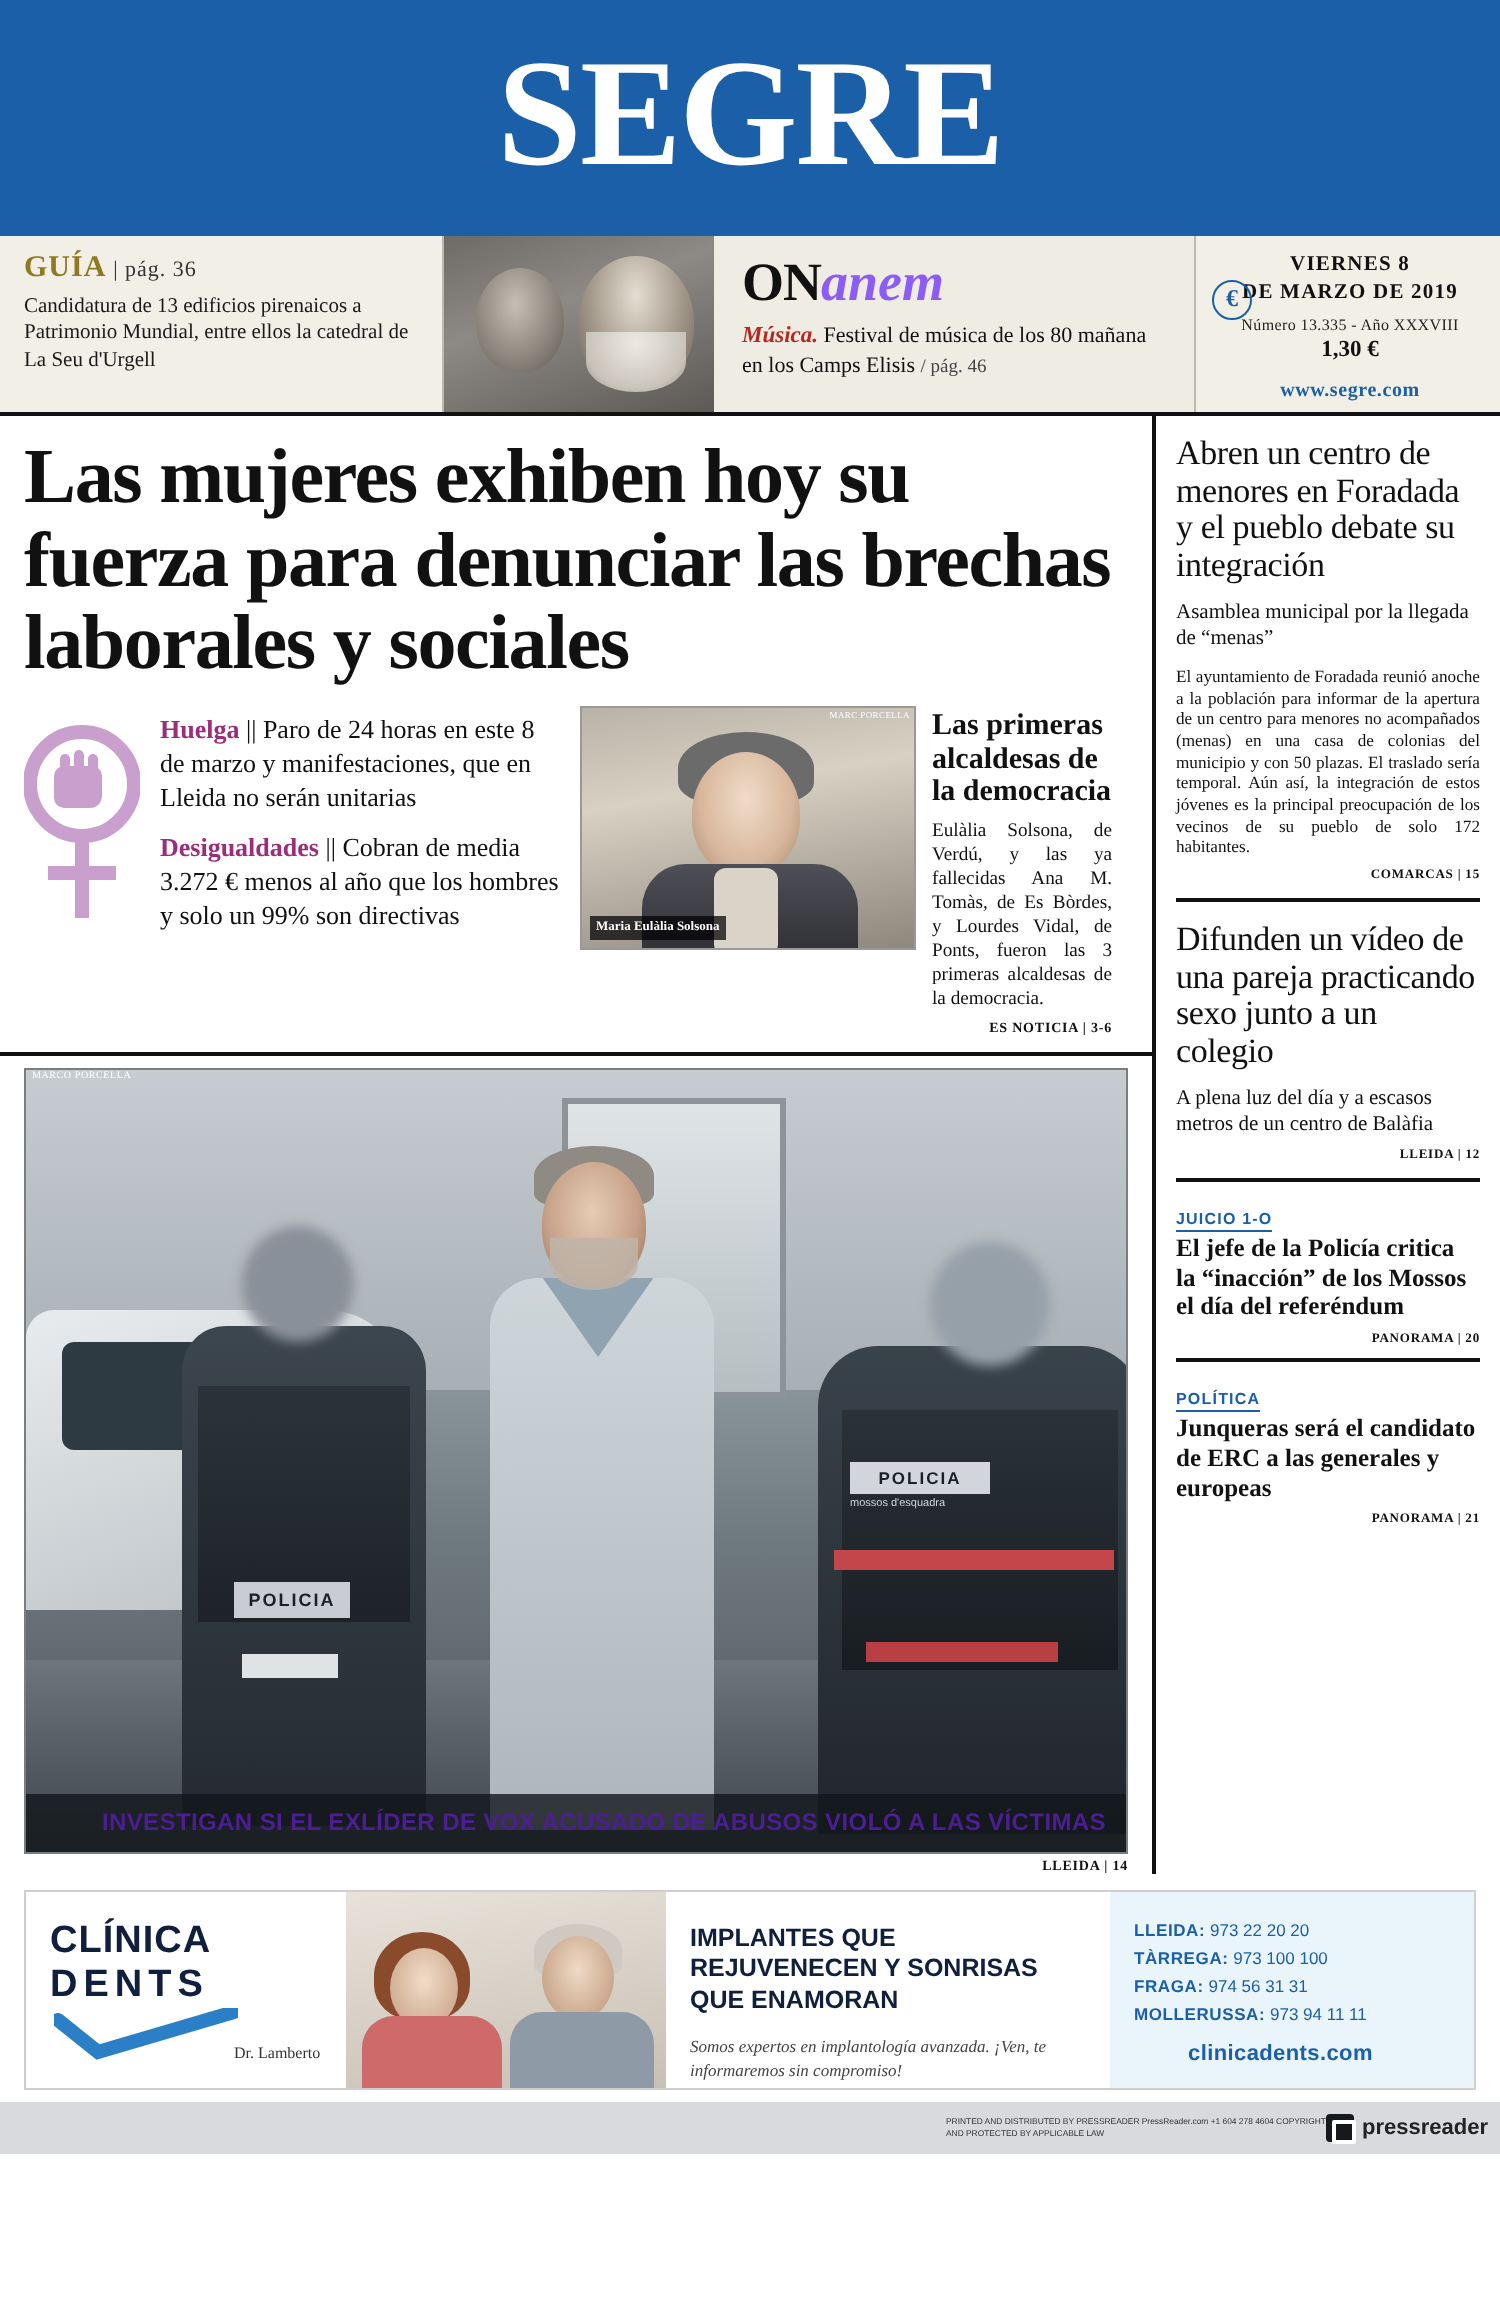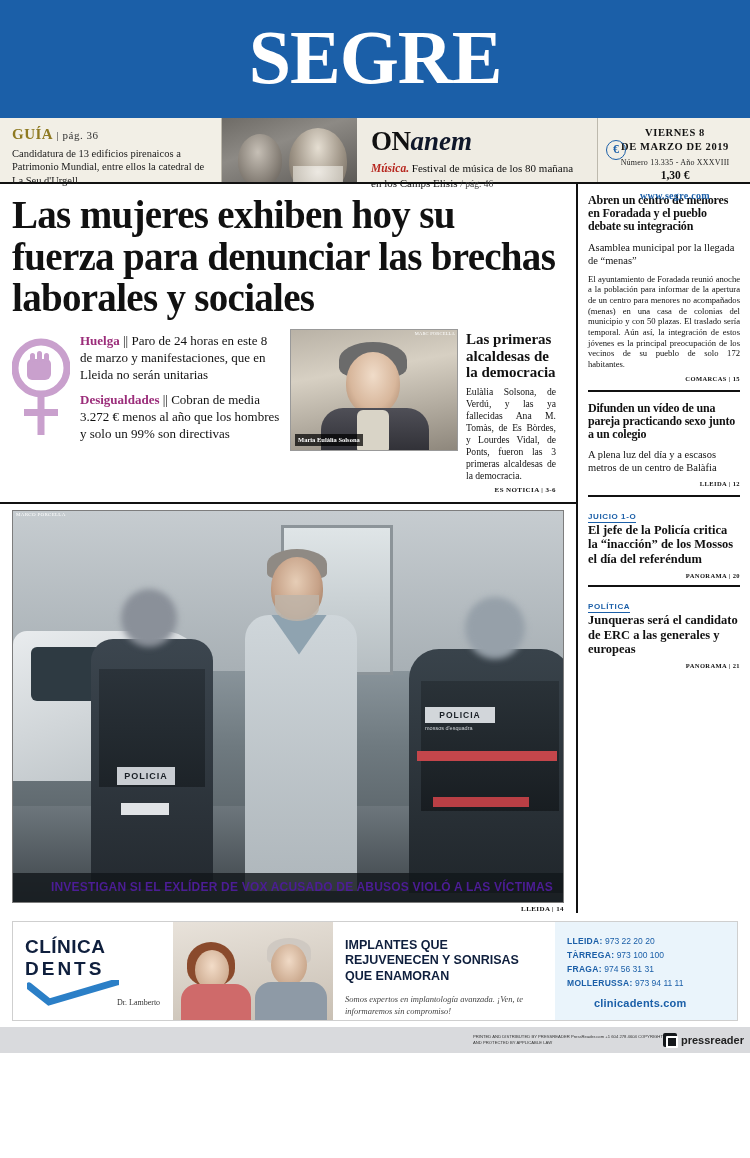--- a/index.html
+++ b/index.html
@@ -26,21 +26,21 @@
     font-weight: bold;
     font-size: 76px;
     letter-spacing: -1px;
     line-height: 1;
     margin-top: -4px;
   }
 
   
   .topstrip {
     display: flex;
-    height: 66px;
+    height: 90px;
     border-bottom: 2px solid #111;
     background: #f2efe6;
   }
   .ts-guia {
     width: 222px;
     padding: 8px 10px 6px 12px;
     border-right: 1px solid #bdb9ad;
   }
   .ts-guia .kicker {
     font-family: "Liberation Serif", serif;
@@ -78,21 +78,21 @@
   }
   .ts-photo .beard {
     position:absolute; right:14px; top:48px; width:50px; height:30px;
     background: radial-gradient(ellipse at 50% 20%, #f2efe9 0%, #cfcac0 70%, #9a958c 100%);
     border-radius: 0 0 50% 50%;
     opacity:.9;
   }
   .ts-text { flex:1; padding: 10px 12px 6px 14px; }
   .onanem { font-size: 27px; line-height: 1; }
   .onanem .on { font-weight: bold; color:#111; letter-spacing:-.5px;}
-  .onanem .anem { color:#0f172a; font-style: italic; font-weight: bold; }
+  .onanem .anem { color:#8b5cf6; font-style: italic; font-weight: bold; }
   .ts-text .musica { color:#b7271f; font-style: italic; font-weight: bold; font-size: 11.5px; }
   .ts-text p { font-size: 11px; line-height: 1.3; margin-top: 6px; }
   .ts-text p .pag { font-size: 9.5px; color:#444; }
   .ts-right {
     width: 152px;
     padding: 8px 8px 4px 10px;
     text-align: center;
     position: relative;
   }
   .ts-right .date {
@@ -252,21 +252,21 @@
     text-align: right;
   }
   .mp-ref {
     text-align: right; font-size: 7px; font-weight: bold;
     margin: 2px 12px 0 0; letter-spacing:.4px;
   }
 
   
   .side-art { padding: 10px 10px 8px 10px; }
   .side-art h3 {
-    font-size: 12px; font-weight: bold; line-height: 1.1; letter-spacing:-.2px;
+    font-size: 17px; font-weight: normal; line-height: 1.1; letter-spacing:-.2px;
   }
   .side-art .lede {
     font-size: 10.5px; line-height: 1.25; margin-top: 7px; font-weight: normal;
   }
   .side-art p.body {
     font-size: 8.6px; line-height: 1.24; margin-top: 7px; text-align: justify;
   }
   .side-ref {
     text-align: right; font-size: 6.5px; font-weight: bold;
     letter-spacing: .4px; margin-top: 5px;

